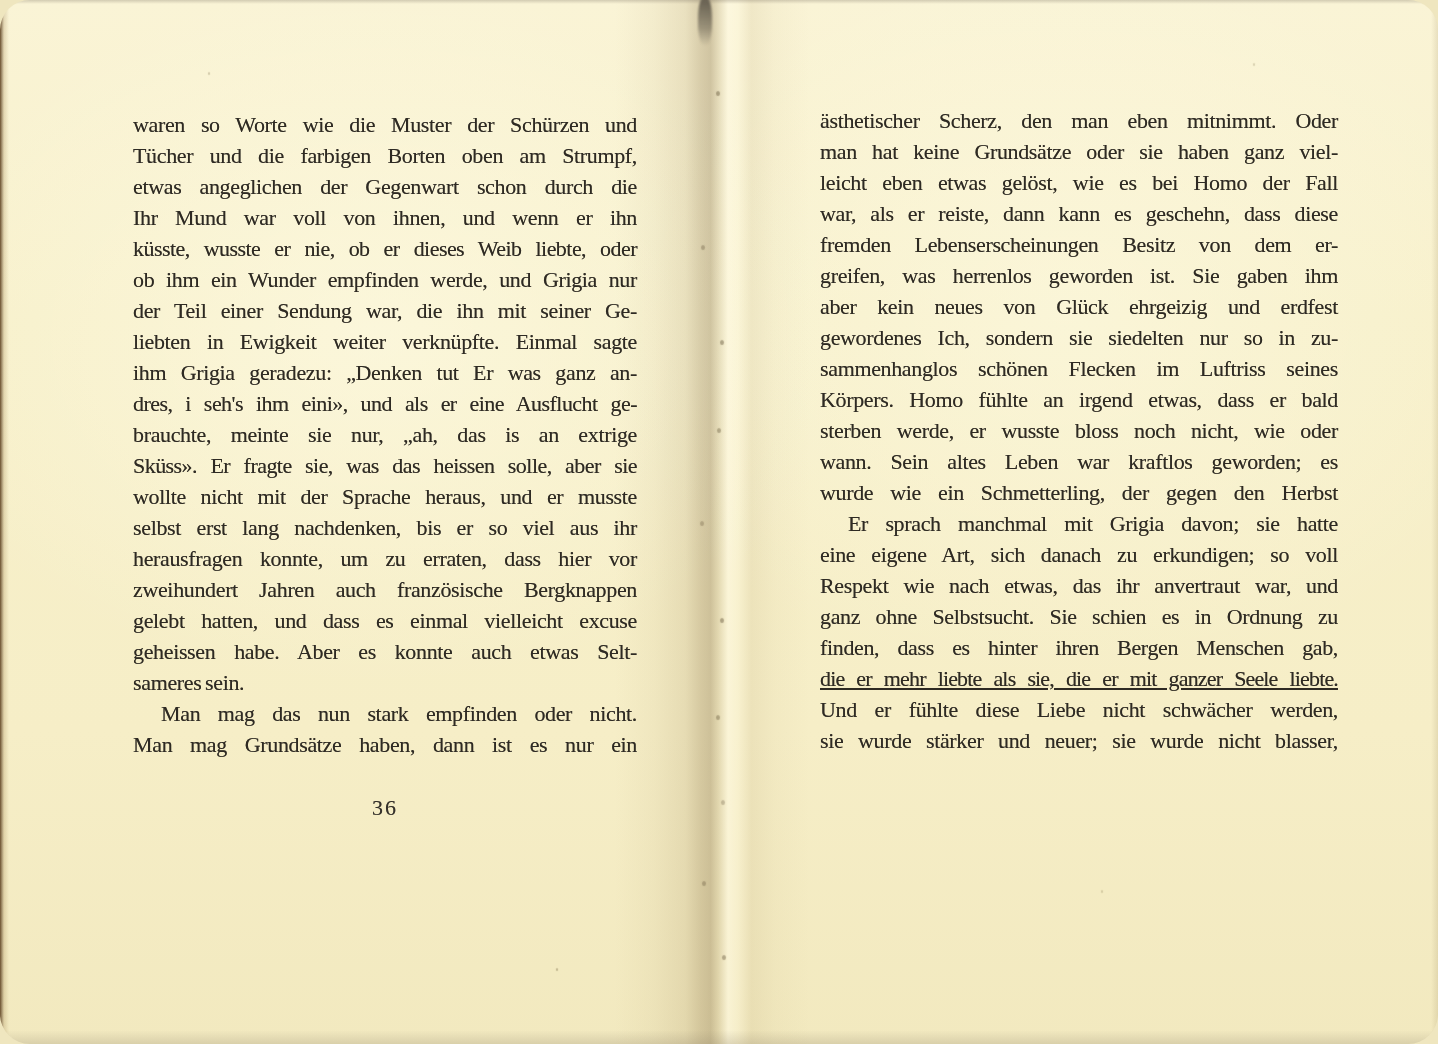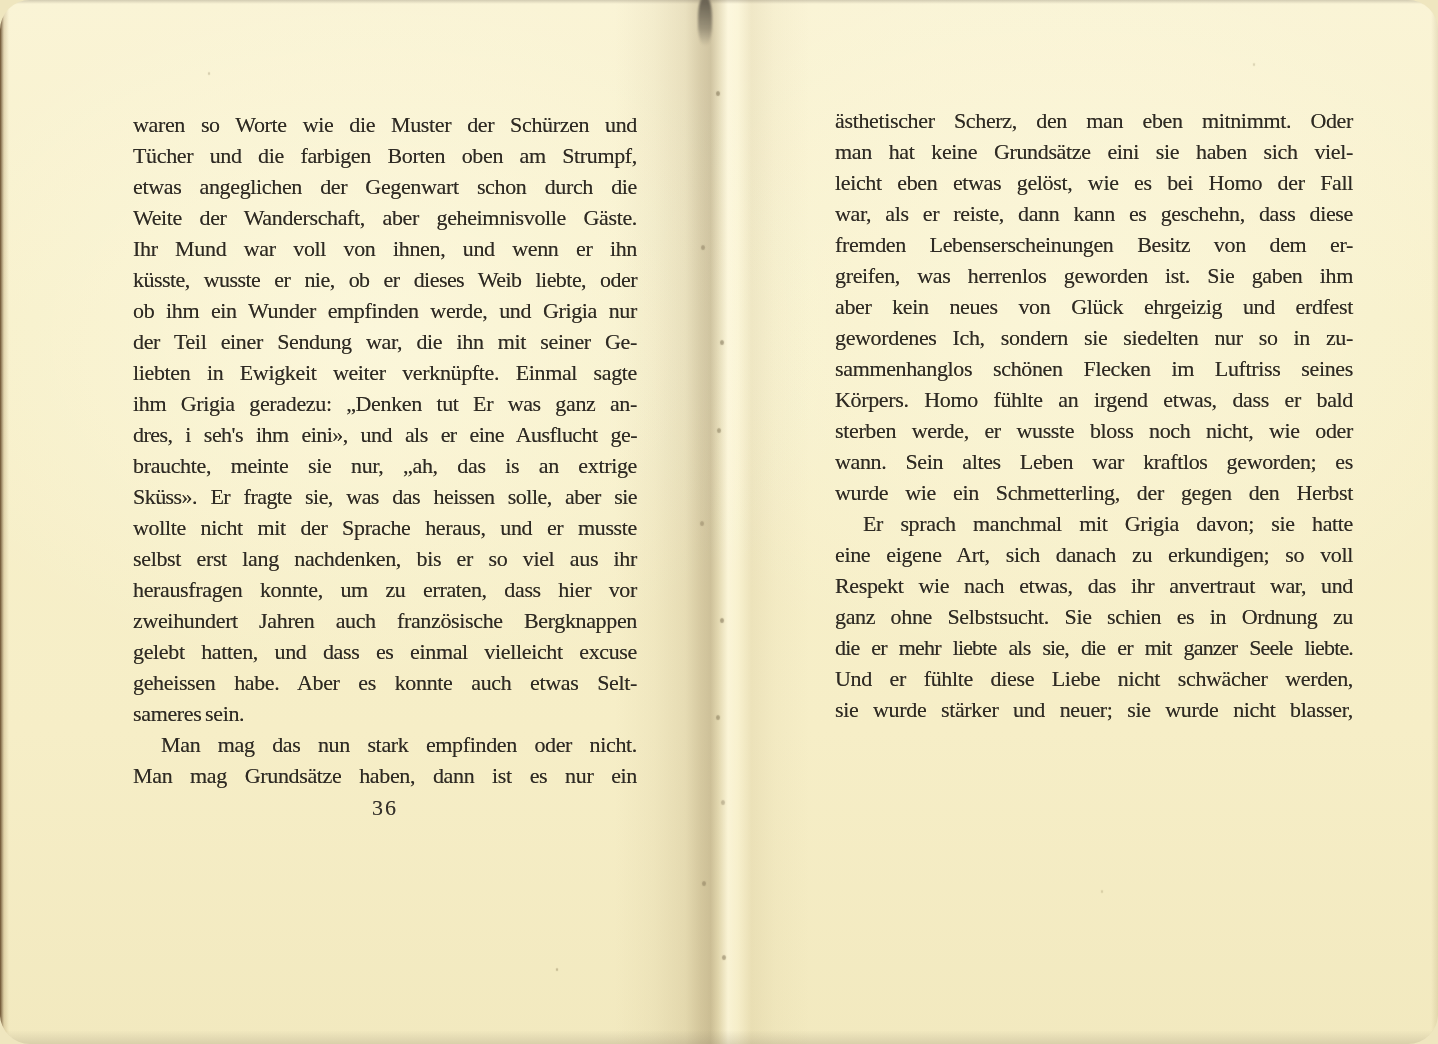--- a/index.html
+++ b/index.html
@@ -71,36 +71,36 @@
       703px 882px 1px 1px rgba(98,84,56,0.35),
       723px 956px 1px 1px rgba(98,84,56,0.42),
       556px 968px 1px 0   rgba(110,95,60,0.40),
       208px  72px 1px 0   rgba(110,95,60,0.30),
       1253px 63px 1px 0   rgba(110,95,60,0.25),
       1101px 890px 1px 0  rgba(110,95,60,0.25);
   }
   
   .text-block { position: absolute; }
   .tb-left  { left: 133px; top: 109px; width: 504px; }
-  .tb-right { left: 820px; top: 105px; width: 518px; margin-left: 15px; }
+  .tb-right { left: 820px; top: 105px; width: 518px; }
   .line {
     height: 31px;
     line-height: 31px;
     font-size: 22px;
     letter-spacing: -0.35px;
     word-spacing: -1.5px;
     text-align: justify;
     text-align-last: justify;
     white-space: normal;
     text-shadow: 0 0 0.5px rgba(46,42,35,0.55);
   }
   .line.pend { text-align-last: left; }   
   .line.ind  { text-indent: 28px; }       
   .line.t    { word-spacing: -3.2px; letter-spacing: -0.55px; }  
-  .line.vt   { word-spacing: -5.5px; letter-spacing: -0.85px; }  
+  .line.vt   { word-spacing: -5.5px; letter-spacing: -0.85px; text-decoration: underline; }  
   .pagenum {
     position: absolute;
     font-size: 22px;
     letter-spacing: 2px;
     text-align: center;
     color: #34302a;
     text-shadow: 0 0 0.5px rgba(52,48,42,0.5);
   }
   .pn-left  { left: 133px; top: 795px; width: 504px; }
   .pn-right { left: 820px; top: 791px; width: 518px; }
@@ -115,21 +115,20 @@
   <div class="specks"></div>
   <div class="edge-top"></div>
   <div class="edge-bottom"></div>
   <div class="edge-right"></div>
   <div class="edge-left"></div>
 
   <div class="text-block tb-left">
     <div class="line">waren so Worte wie die Muster der Schürzen und</div>
     <div class="line">Tücher und die farbigen Borten oben am Strumpf,</div>
     <div class="line">etwas angeglichen der Gegenwart schon durch die</div>
-    <div class="line">Weite der Wanderschaft, aber geheimnisvolle Gäste.</div>
     <div class="line">Ihr Mund war voll von ihnen, und wenn er ihn</div>
     <div class="line t">küsste, wusste er nie, ob er dieses Weib liebte, oder</div>
     <div class="line">ob ihm ein Wunder empfinden werde, und Grigia nur</div>
     <div class="line">der Teil einer Sendung war, die ihn mit seiner Ge-</div>
     <div class="line">liebten in Ewigkeit weiter verknüpfte. Einmal sagte</div>
     <div class="line">ihm Grigia geradezu: „Denken tut Er was ganz an-</div>
     <div class="line t">dres, i seh's ihm eini», und als er eine Ausflucht ge-</div>
     <div class="line">brauchte, meinte sie nur, „ah, das is an extrige</div>
     <div class="line t">Sküss». Er fragte sie, was das heissen solle, aber sie</div>
     <div class="line">wollte nicht mit der Sprache heraus, und er musste</div>
@@ -139,33 +138,34 @@
     <div class="line">gelebt hatten, und dass es einmal vielleicht excuse</div>
     <div class="line">geheissen habe. Aber es konnte auch etwas Selt-</div>
     <div class="line pend">sameres sein.</div>
     <div class="line ind">Man mag das nun stark empfinden oder nicht.</div>
     <div class="line">Man mag Grundsätze haben, dann ist es nur ein</div>
   </div>
   <div class="pagenum pn-left">36</div>
 
   <div class="text-block tb-right">
     <div class="line">ästhetischer Scherz, den man eben mitnimmt. Oder</div>
-    <div class="line">man hat keine Grundsätze eini sie haben sich viel-</div>
+    <div class="line">man hat keine Grundsätze oder sie haben ganz viel-</div>
     <div class="line">leicht eben etwas gelöst, wie es bei Homo der Fall</div>
     <div class="line">war, als er reiste, dann kann es geschehn, dass diese</div>
     <div class="line">fremden Lebenserscheinungen Besitz von dem er-</div>
     <div class="line">greifen, was herrenlos geworden ist. Sie gaben ihm</div>
     <div class="line">aber kein neues von Glück ehrgeizig und erdfest</div>
     <div class="line">gewordenes Ich, sondern sie siedelten nur so in zu-</div>
     <div class="line">sammenhanglos schönen Flecken im Luftriss seines</div>
     <div class="line">Körpers. Homo fühlte an irgend etwas, dass er bald</div>
     <div class="line">sterben werde, er wusste bloss noch nicht, wie oder</div>
     <div class="line">wann. Sein altes Leben war kraftlos geworden; es</div>
     <div class="line">wurde wie ein Schmetterling, der gegen den Herbst</div>
     <div class="line ind">Er sprach manchmal mit Grigia davon; sie hatte</div>
     <div class="line">eine eigene Art, sich danach zu erkundigen; so voll</div>
     <div class="line">Respekt wie nach etwas, das ihr anvertraut war, und</div>
     <div class="line">ganz ohne Selbstsucht. Sie schien es in Ordnung zu</div>
+    <div class="line">finden, dass es hinter ihren Bergen Menschen gab,</div>
     <div class="line vt">die er mehr liebte als sie, die er mit ganzer Seele liebte.</div>
     <div class="line">Und er fühlte diese Liebe nicht schwächer werden,</div>
     <div class="line">sie wurde stärker und neuer; sie wurde nicht blasser,</div>
   </div>
 </div>
 
 </body></html>

